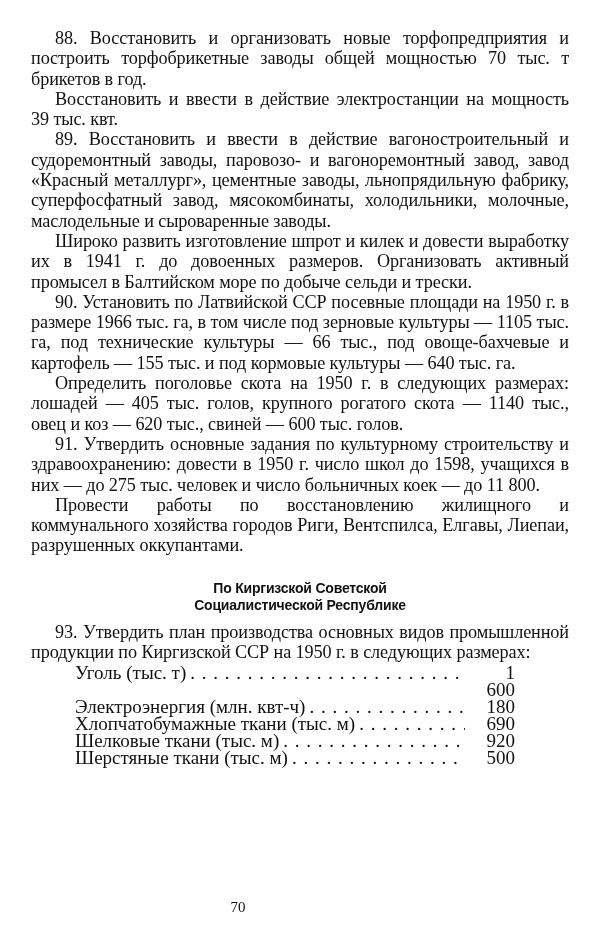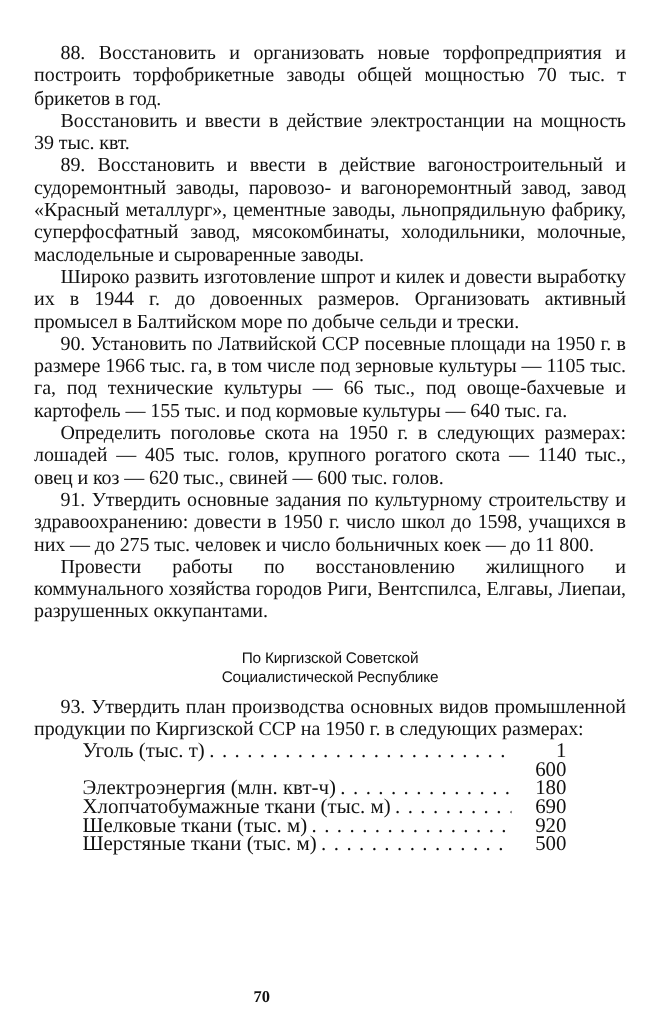--- a/index.html
+++ b/index.html
@@ -1,40 +1,40 @@
 <!DOCTYPE html>
 <html><head>
 <meta charset="utf-8">
 <style>
   html, body { margin:0; padding:0; background:#ffffff; }
   body { width:600px; height:941px; overflow:hidden; position:relative;
          font-family:"Liberation Serif", "DejaVu Serif", serif; color:#111; }
-  .page { position:absolute; left:31px; top:38px; width:538px; }
+  .page { position:absolute; left:31px; top:28px; width:538px; }
   .para { font-size:18.2px; line-height:20.3px; text-align:justify; text-indent:24px;
           margin:0; letter-spacing:-0.1px; font-family:"Liberation Sans Narrow","Liberation Sans", sans-serif; font-stretch:condensed; }
   .para { font-family:"Liberation Serif", serif; }
-  .heading { text-align:center; font-weight:normal; font-size:14px; line-height:17px;
+  .heading { text-align:center; font-weight:bold; font-size:14px; line-height:17px;
              margin:24px 0 8px 0; font-family:"Liberation Sans", sans-serif; letter-spacing:-0.2px; }
   .table { margin:2px 0 0 44px; width:440px; font-size:19px; line-height:17px; }
   .row { display:flex; align-items:baseline; }
   .row .label { white-space:nowrap; }
   .row .dots { flex:1; overflow:hidden; white-space:nowrap; letter-spacing:6px; padding:0 4px; }
   .row .dots::before { content:". . . . . . . . . . . . . . . . . . . . . . . . . . . . . . . . . . . . . . . . . . . ."; letter-spacing:0; word-spacing:2px; }
   .row .value { width:38px; text-align:right;margin-left:12px; }
   .pagenum { position:absolute; left:0; width:476px; top:899px; text-align:center;
-             font-weight:bold; font-size:15px; font-family:"Liberation Serif", serif; }
+             font-weight:normal; font-size:15px; font-family:"Liberation Serif", serif; }
 </style>
 </head>
 <body>
 
 <div class="page">
   <p class="para">88. Восстановить и организовать новые торфопредприятия и построить торфобрикетные заводы общей мощностью 70 тыс. т брикетов в год.</p>
   <p class="para">Восстановить и ввести в действие электростанции на мощность 39 тыс. квт.</p>
   <p class="para">89. Восстановить и ввести в действие вагоностроительный и судоремонтный заводы, паровозо- и вагоноремонтный завод, завод «Красный металлург», цементные заводы, льнопрядильную фабрику, суперфосфатный завод, мясокомбинаты, холодильники, молочные, маслодельные и сыроваренные заводы.</p>
-  <p class="para">Широко развить изготовление шпрот и килек и довести выработку их в 1944 г. до довоенных размеров. Организовать активный промысел в Балтийском море по добыче сельди и трески.</p>
+  <p class="para">Широко развить изготовление шпрот и килек и довести выработку их в 1941 г. до довоенных размеров. Организовать активный промысел в Балтийском море по добыче сельди и трески.</p>
   <p class="para">90. Установить по Латвийской ССР посевные площади на 1950 г. в размере 1966 тыс. га, в том числе под зерновые культуры — 1105 тыс. га, под технические культуры — 66 тыс., под овоще-бахчевые и картофель — 155 тыс. и под кормовые культуры — 640 тыс. га.</p>
   <p class="para">Определить поголовье скота на 1950 г. в следующих размерах: лошадей — 405 тыс. голов, крупного рогатого скота — 1140 тыс., овец и коз — 620 тыс., свиней — 600 тыс. голов.</p>
   <p class="para">91. Утвердить основные задания по культурному строительству и здравоохранению: довести в 1950 г. число школ до 1598, учащихся в них — до 275 тыс. человек и число больничных коек — до 11 800.</p>
   <p class="para">Провести работы по восстановлению жилищного и коммунального хозяйства городов Риги, Вентспилса, Елгавы, Лиепаи, разрушенных оккупантами.</p>
 
   <div class="heading">
     <div>По Киргизской Советской</div>
     <div>Социалистической Республике</div>
   </div>
 

